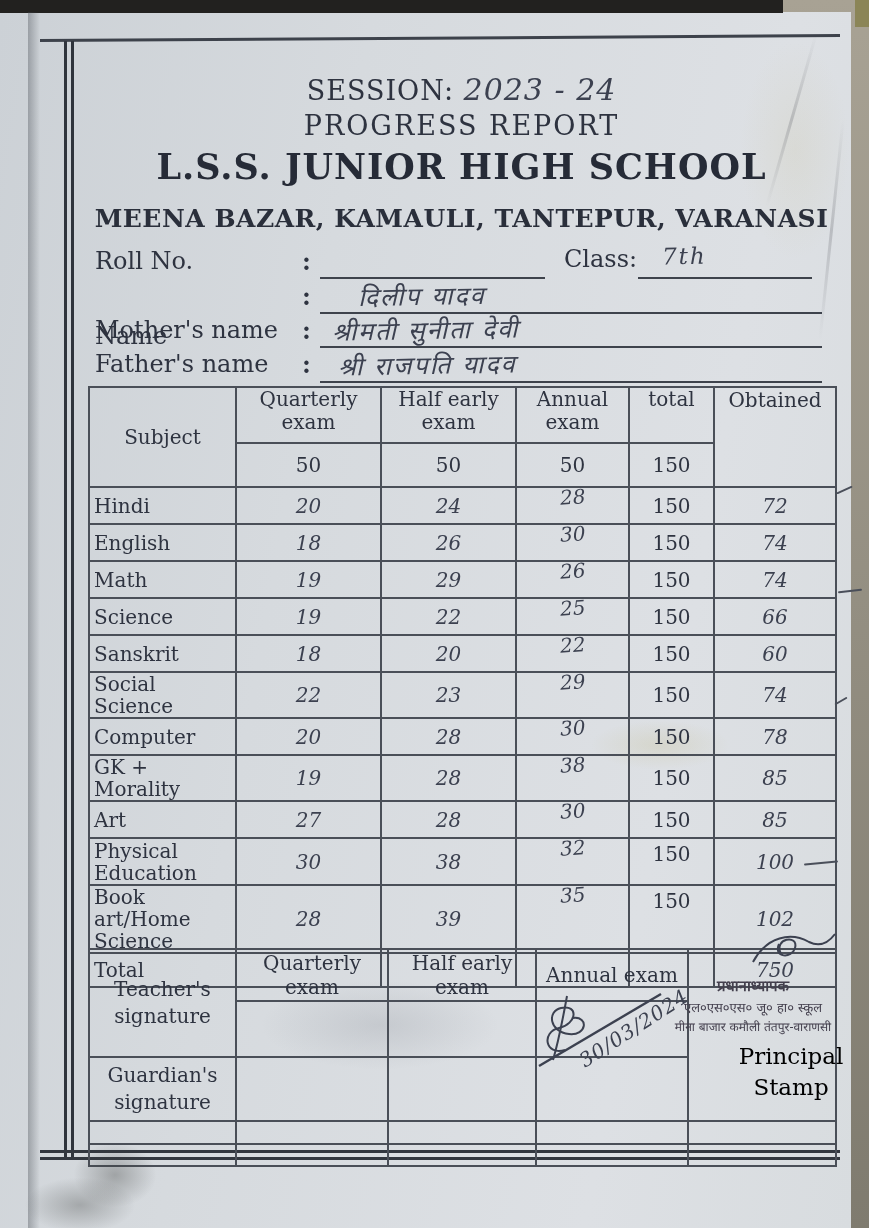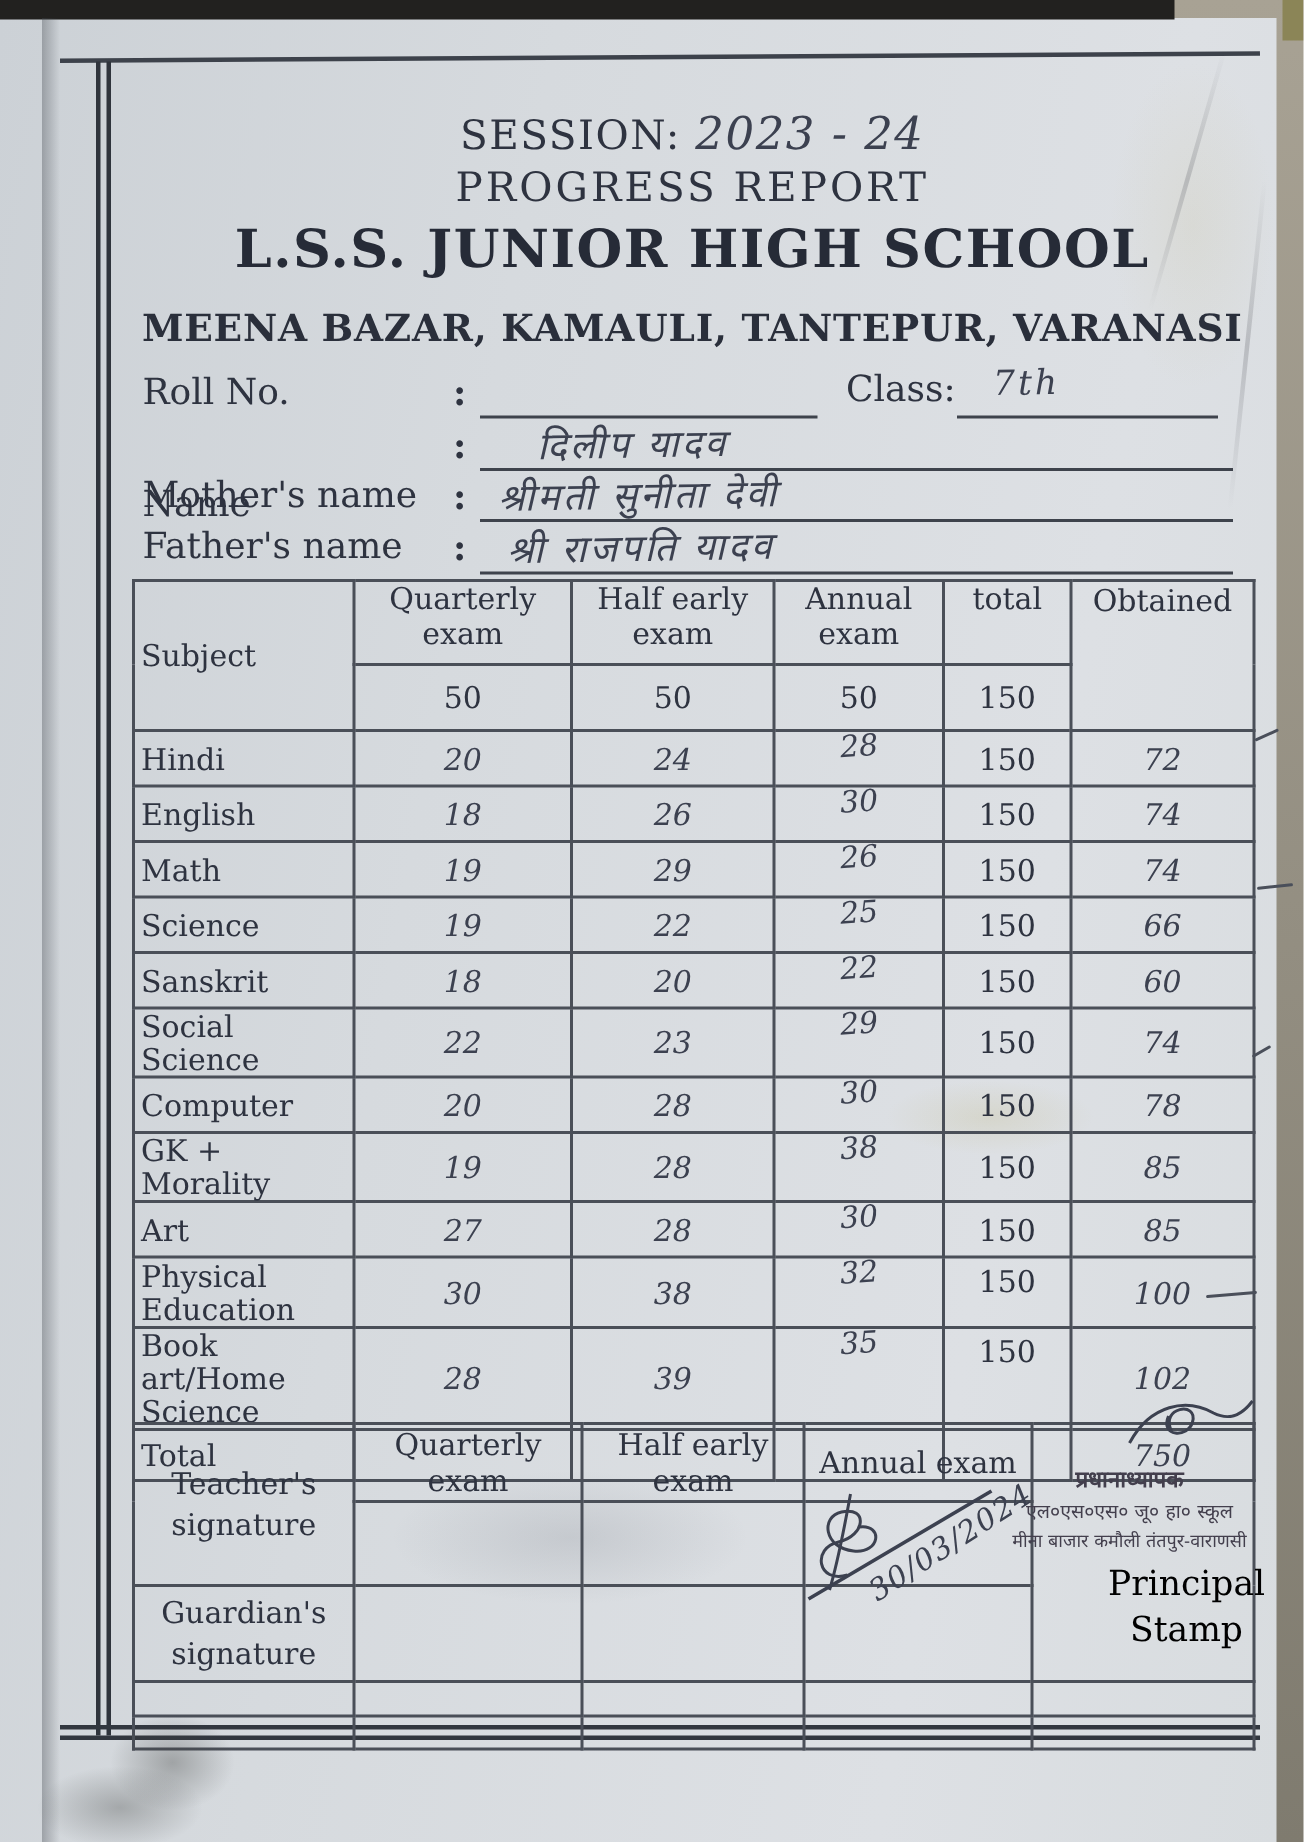--- a/index.html
+++ b/index.html
@@ -25,21 +25,21 @@
   .lbl{position:absolute;font-size:24px;}
   .colon{position:absolute;font-size:24px;font-weight:bold;}
   .uline{position:absolute;height:2px;background:#3e434c;}
   .hw{font-style:italic;color:#3c4150;font-family:"DejaVu Serif",serif;}
   .hw-field{position:absolute;font-size:25px;letter-spacing:2px;transform:rotate(-1deg);}
   table{border-collapse:collapse;table-layout:fixed;position:absolute;background:transparent;}
   td{border:2px solid #4a4f58;overflow:visible;}
   .marks{left:88px;top:386px;width:747px;}
   .marks td{font-size:20px;padding:0 4px;}
   .h-exam{font-size:23px;text-align:center;vertical-align:top;padding-top:3px;line-height:1.15;}
-  .h-subject{font-size:27px;margin-left:12px;}
+  .h-subject{font-size:27px;text-align:center;margin-left:12px;}
   .h-obtained{font-size:25px;text-align:center;vertical-align:top;padding-top:4px;}
   .h-max{font-size:24px;text-align:center;}
   .c-subject{font-size:20px;padding-left:6px;line-height:1.1;}
   .c-m{text-align:center;font-style:italic;font-size:21px;color:#3c4150;}
   .c-annual{text-align:center;vertical-align:top;font-style:italic;font-size:18px;color:#3c4150;padding-top:0;}
   .c-annual span{display:inline-block;transform:translateY(-3px) rotate(-4deg);}
   .c-total{text-align:center;font-size:25px;color:#2e3340;}
   .sigtab{left:88px;top:948px;width:747px;}
   .sigtab td{font-size:20px;}
   .sig-label{font-size:24px;text-align:center;line-height:1.35;}

